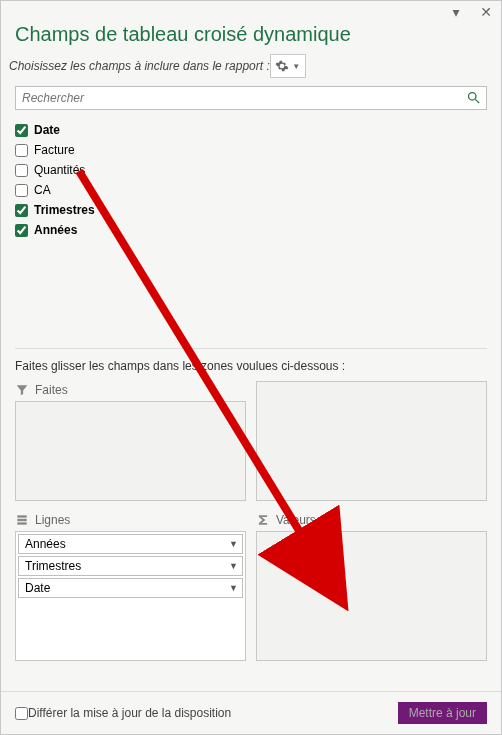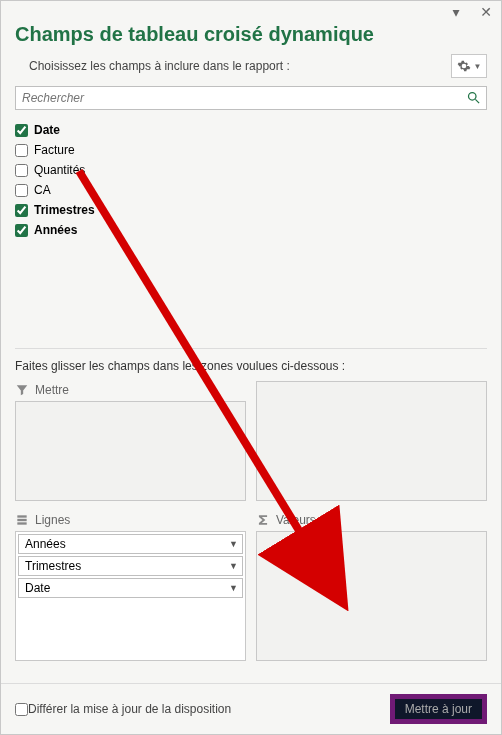--- a/index.html
+++ b/index.html
@@ -2,23 +2,23 @@
 <html><head>
 <meta charset="utf-8">
 <style>
   * { box-sizing: border-box; margin: 0; padding: 0; font-family: "Segoe UI", Tahoma, sans-serif; }
   body { width: 502px; height: 735px; background: #f6f6f4; border: 1px solid #c8c8c8; position: relative; overflow: hidden; }
 
   .titlebar { display: flex; align-items: center; justify-content: space-between; padding: 4px 8px 0 8px; }
   .titlebar .controls { display: flex; gap: 16px; }
   .titlebar .ctrl { width: 14px; height: 14px; color: #666; font-size: 14px; display: flex; align-items: center; justify-content: center; cursor: pointer; }
 
-  .title { color: #217346; font-size: 20px; font-weight: 700; padding: 4px 14px 8px 14px; }
-
-  .subrow { display: flex; align-items: center; justify-content: space-between; padding: 0 14px 8px 28px; }
+  .title { color: #217346; font-size: 20px; font-weight: 400; padding: 4px 14px 8px 14px; }
+
+  .subrow { display: flex; align-items: center; padding: 0 14px 8px 8px; font-style: italic; }
   .subrow .subtext { font-size: 12px; color: #444; }
   .gear-btn { width: 36px; height: 24px; border: 1px solid #c8c8c8; background: #fff; display: flex; align-items: center; justify-content: center; gap: 3px; cursor: pointer; }
   .gear-btn svg { width: 14px; height: 14px; fill: #666; }
   .gear-btn .caret { font-size: 8px; color: #666; }
 
   .search-wrap { padding: 0 14px 10px 14px; }
   .search { position: relative; }
   .search input { width: 100%; height: 24px; border: 1px solid #bfbfbf; padding: 0 28px 0 6px; font-size: 12px; font-style: italic; color: #0f172a; background: #fff; }
   .search .mag { position: absolute; right: 5px; top: 4px; width: 16px; height: 16px; }
   .search .mag svg { width: 15px; height: 15px; stroke: #217346; fill: none; stroke-width: 2; }
@@ -43,21 +43,21 @@
   .chip { display: flex; align-items: center; justify-content: space-between; border: 1px solid #bfbfbf; background: #fff; height: 20px; margin: 2px; padding: 0 4px 0 6px; font-size: 12px; cursor: pointer; }
   .chip .caret { font-size: 9px; color: #555; }
 
   .drag-ghost { position: absolute; left: 48px; top: 22px; font-size: 9px; color: #333; pointer-events: none; }
   .drag-cursor { position: absolute; left: 62px; top: 34px; pointer-events: none; }
   .drag-cursor svg { width: 20px; height: 20px; }
 
   .footer { position: absolute; bottom: 0; left: 0; right: 0; border-top: 1px solid #dcdcdc; padding: 10px 14px; display: flex; align-items: center; justify-content: space-between; background: #f6f6f4; }
   .footer .defer { display: flex; align-items: center; font-size: 12px; color: #444; }
   .footer .defer input { width: 13px; height: 13px; }
-  .footer .update-btn { border: 5px solid #701a75; background: #0f172a; padding: 3px 10px; font-size: 12px; color: #aaa; cursor: default; }
+  .footer .update-btn { border: 1px solid #701a75; background: #701a75; padding: 3px 10px; font-size: 12px; color: #aaa; cursor: default; }
 
   .arrow-overlay { position: absolute; pointer-events: none; z-index: 50; }
 </style>
 </head>
 <body>
 
 <div class="titlebar">
   <span></span>
   <div class="controls">
     <div class="ctrl">▾</div>
@@ -120,21 +120,21 @@
 <div class="divider"></div>
 
 <div class="drag-hint">Faites glisser les champs dans les zones voulues ci-dessous :</div>
 
 <div class="zones">
   <div class="zone">
     <div class="zone-header">
       <svg viewBox="0 0 24 24">
           <path d="M3 4h18l-7 9v6l-4 2v-8z"></path>
         </svg>
-      <span>Mettre</span>
+      <span>Faites</span>
     </div>
     <div class="zone-box shaded"></div>
   </div>
 
   <div class="zone">
     <div class="zone-box shaded"></div>
   </div>
 
   <div class="zone">
     <div class="zone-header">

